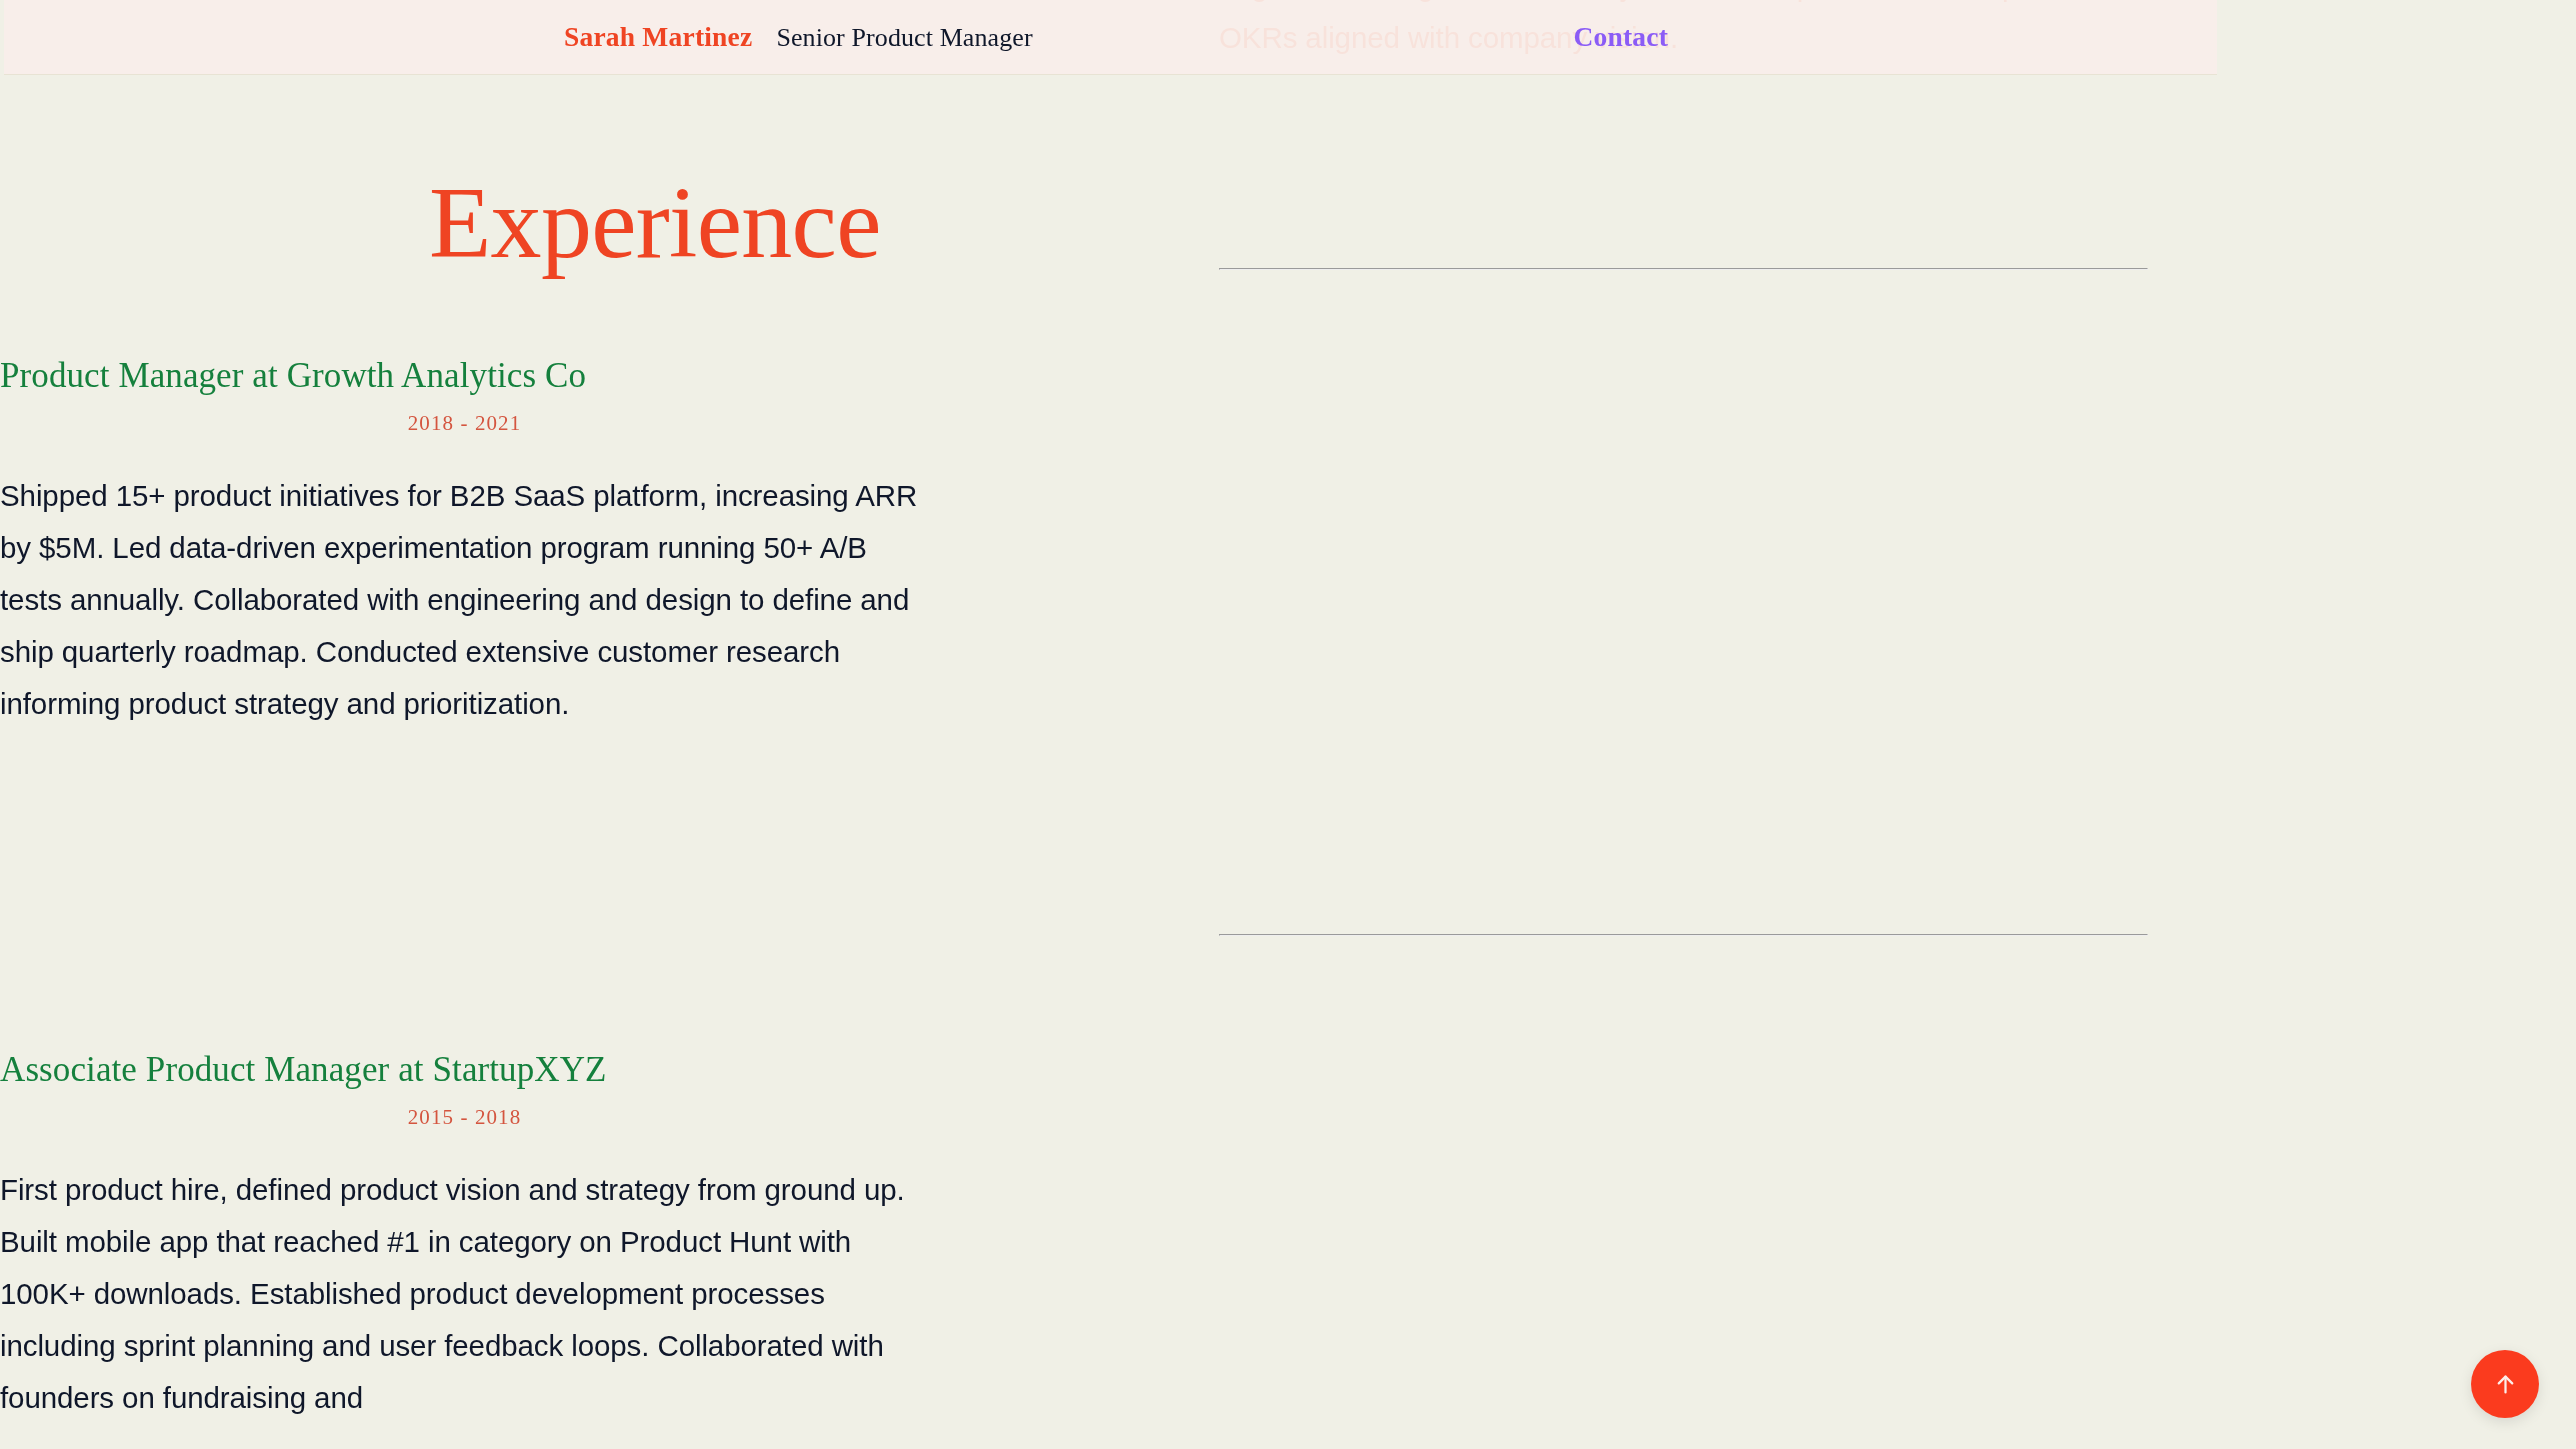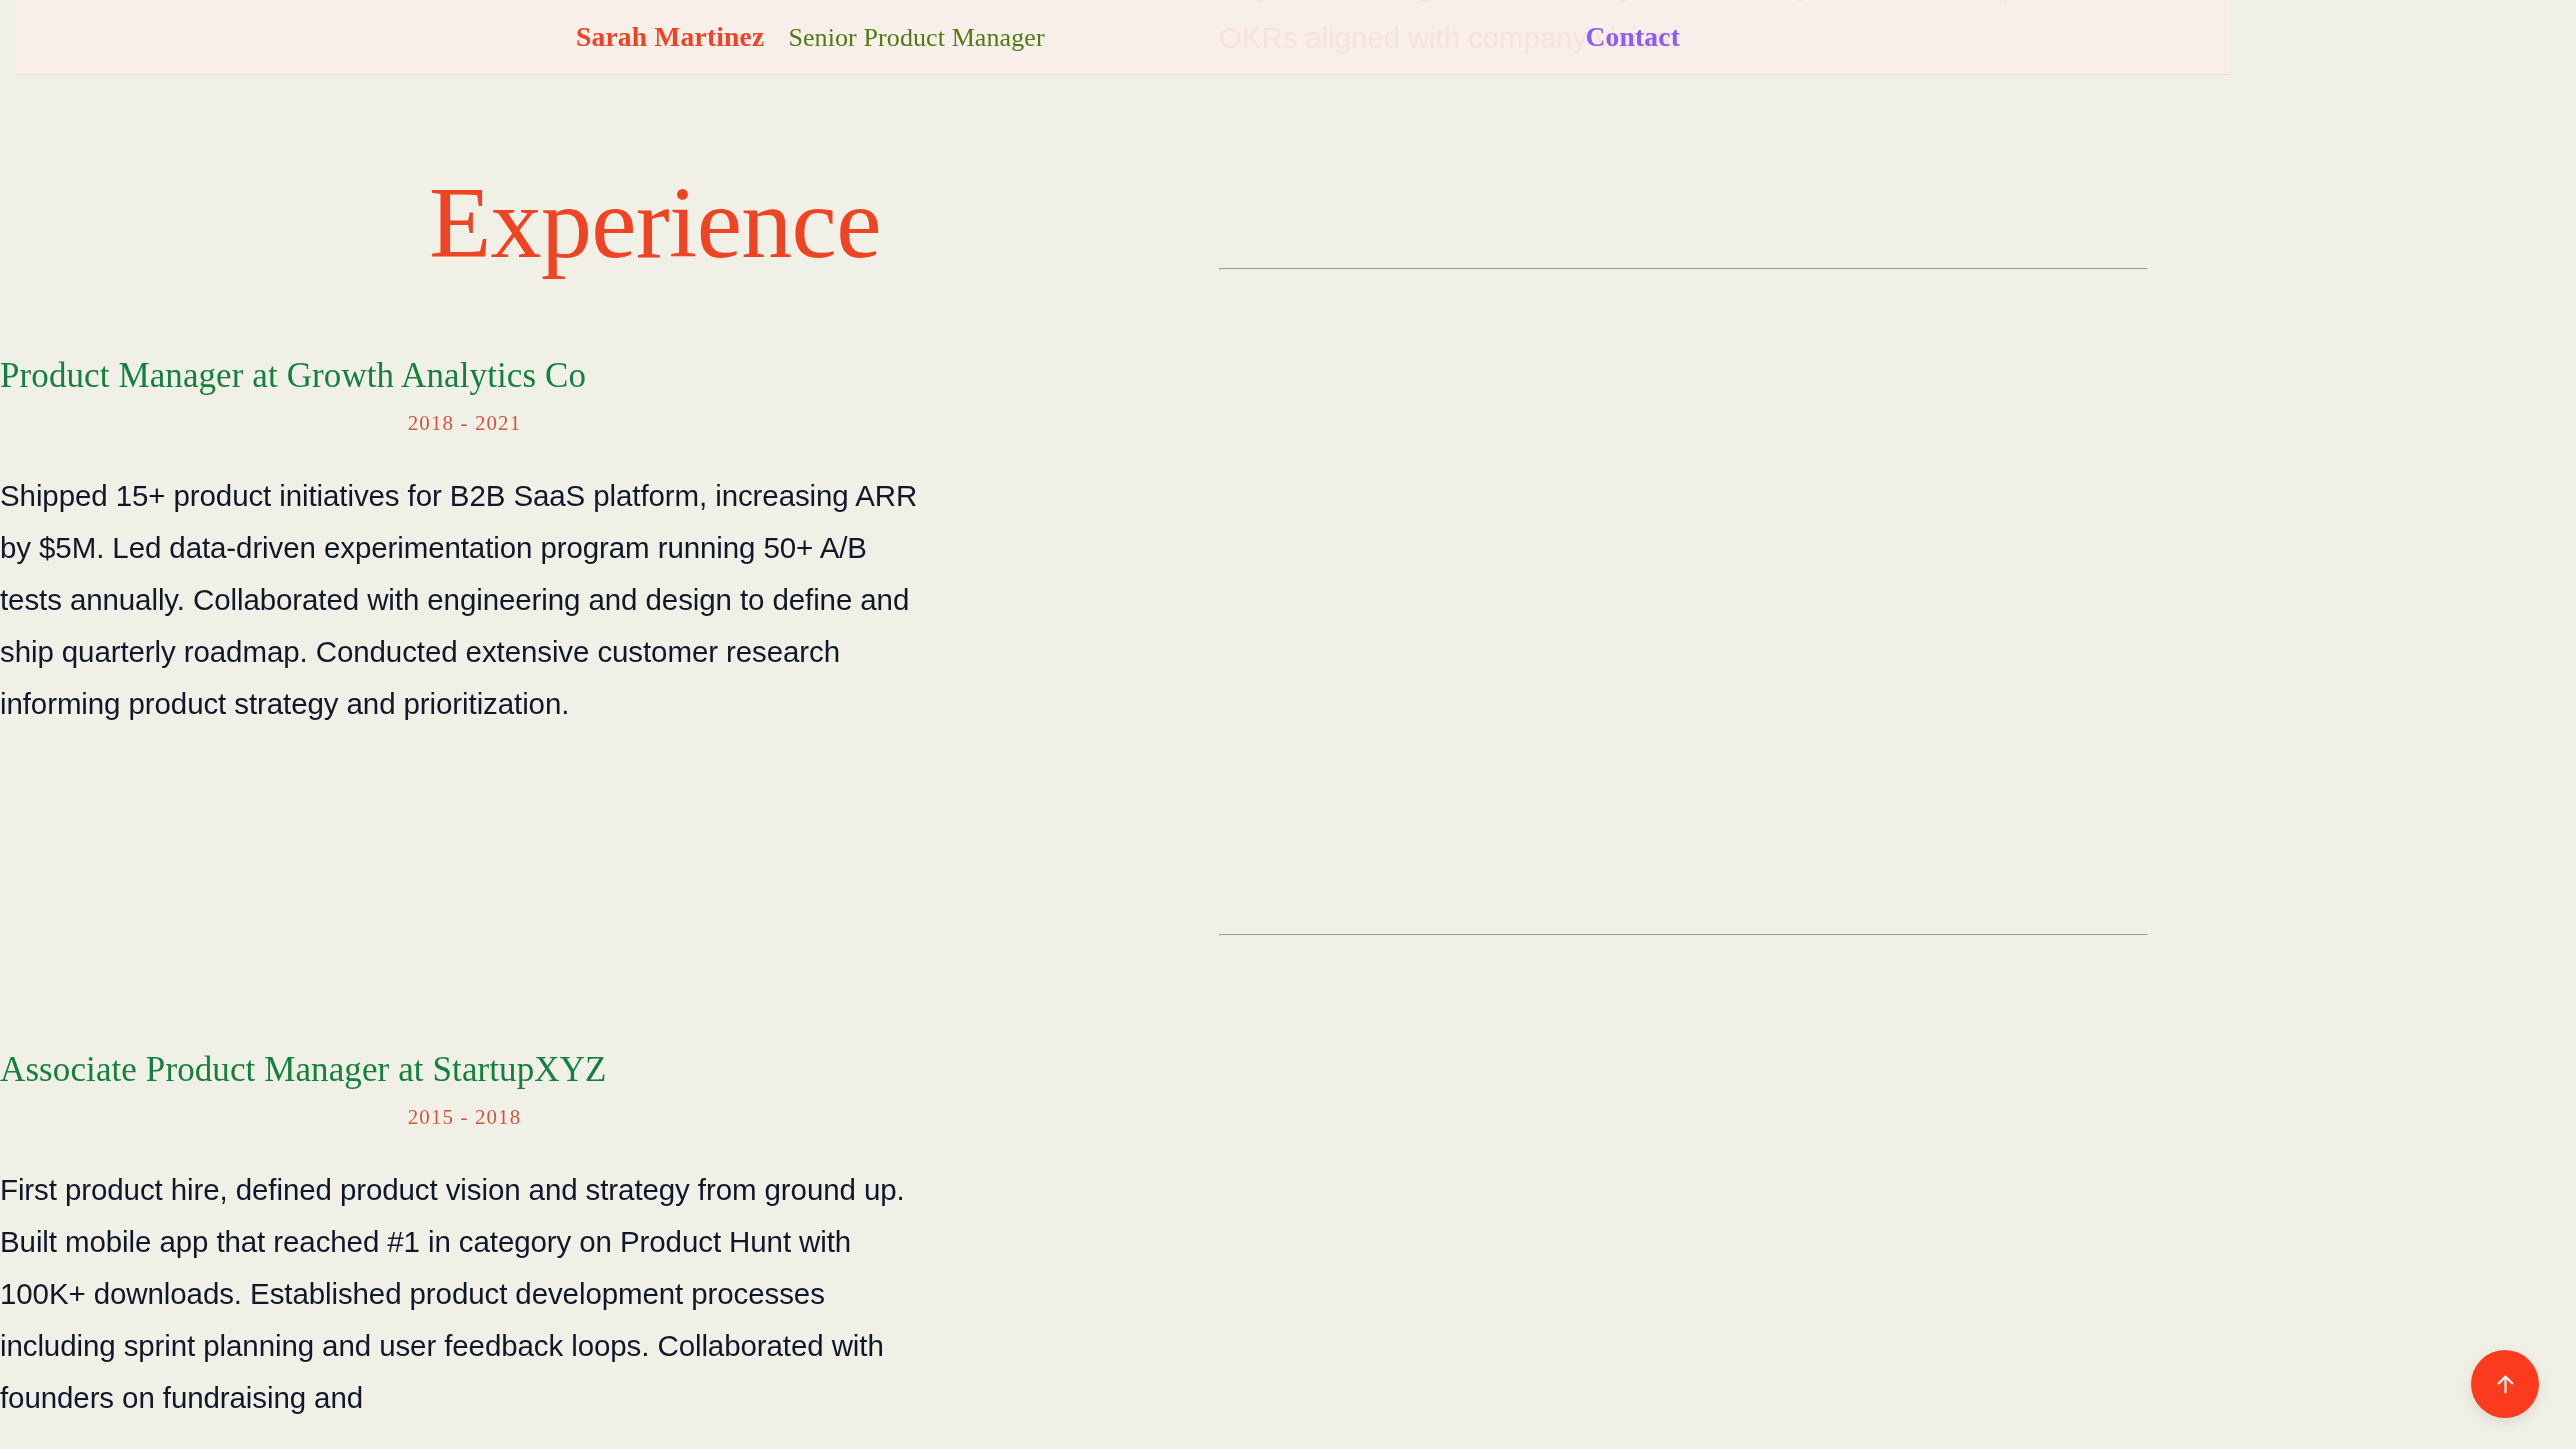--- a/index.html
+++ b/index.html
@@ -12,21 +12,21 @@
 
   body {
     background: #f0f0e6;
     font-family: "Liberation Sans", sans-serif;
     position: relative;
   }
 
   
   .site-header {
     position: absolute;
-    top: 0; left: 16px;
+    top: 0; left: 4px;
     width: 2213px;
     height: 75px;
     background: rgba(249,238,233,0.93);
     border-bottom: 1.3px solid #e8e3d4;
     display: flex;
     align-items: center;
     z-index: 50;
   }
   .brand-wrap {
     position: absolute;
@@ -41,21 +41,21 @@
     font-weight: 700;
     font-size: 27.5px;
     letter-spacing: 0.2px;
     color: #ef4423;
   }
   .brand-role {
     font-family: "Liberation Serif", serif;
     font-weight: 400;
     font-size: 26px;
     letter-spacing: 0.1px;
-    color: #4d7c0f;
+    color: #0f172a;
   }
   .nav-contact {
     position: absolute;
     right: 549px;
     font-family: "Liberation Serif", serif;
     font-weight: 700;
     font-size: 27.5px;
     letter-spacing: 0.2px;
     color: #8b5cf6;
     text-decoration: none;

